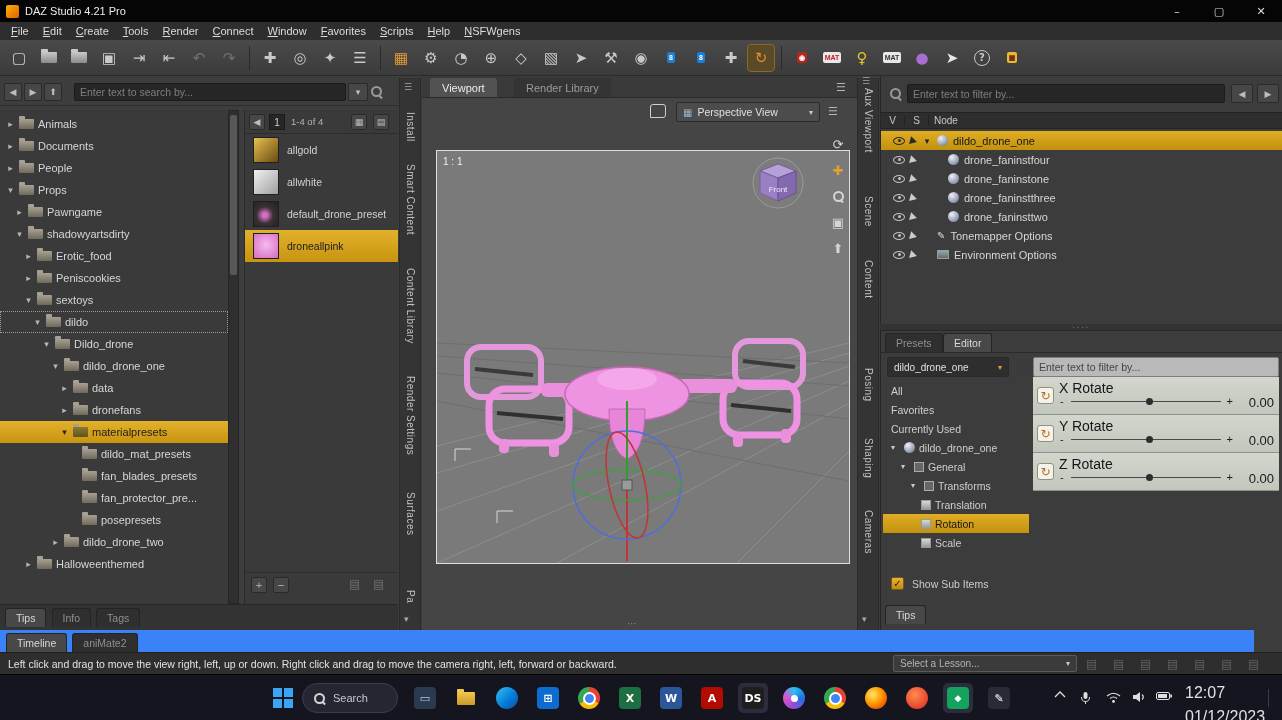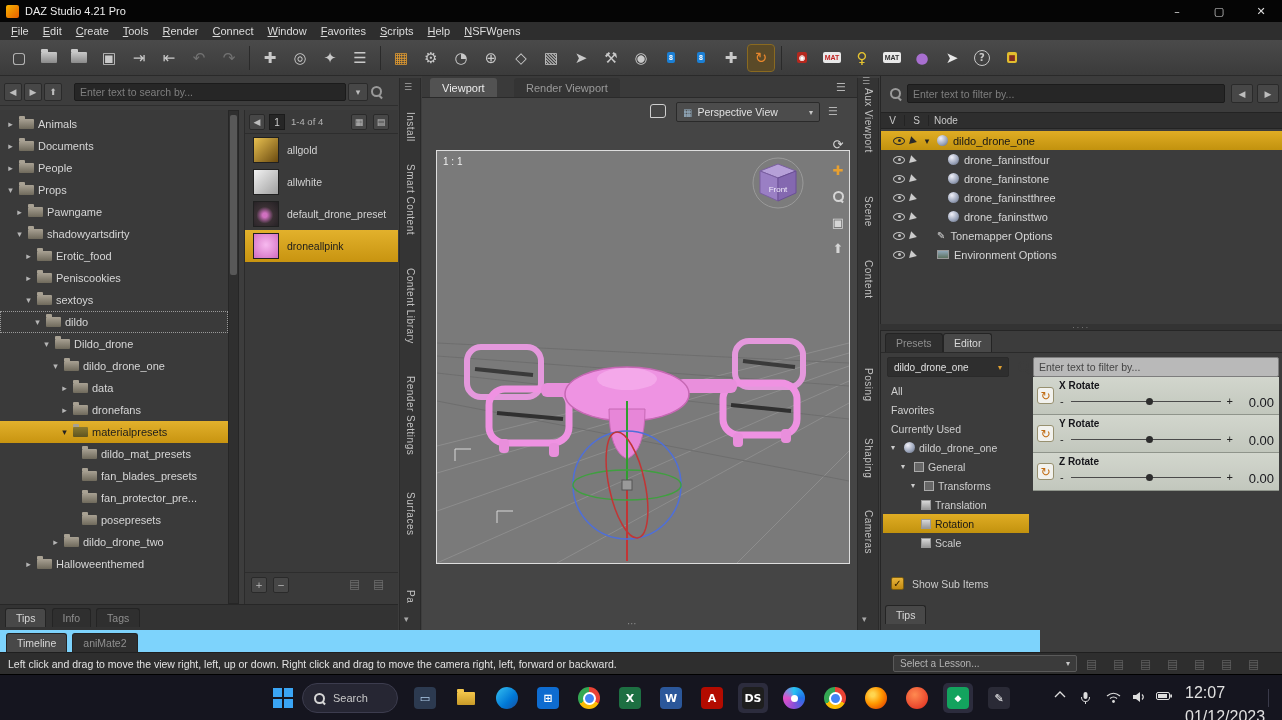--- a/index.html
+++ b/index.html
@@ -95,30 +95,30 @@
 .i-img{width:12px;height:9px;border:1px solid #999;background:linear-gradient(#8fa7b8,#5d7260);flex:none}
 .split{background:#333;display:flex;align-items:center;justify-content:center;color:#7e7e7e;font-size:9px;letter-spacing:2px}
 
 #params{left:880px;top:330px;width:402px;height:300px;background:#3c3c3c;border-left:1px solid #262626;border-top:1px solid #262626}
 .prow{height:19px;display:flex;align-items:center;gap:4px;font-size:10.5px;color:#cfcfcf;white-space:nowrap}
 .prow.sel{background:linear-gradient(#e0ad24,#c2920e);color:#161616}
 .pex{width:9px;font-size:8px;color:#cccccc;flex:none;font-family:"DejaVu Sans",sans-serif}
 .gicon{width:10px;height:10px;border:1px solid #aaa;background:#666;flex:none}
 .licon{width:10px;height:10px;border:1px solid #999;background:linear-gradient(#d8d8d8,#9a9a9a);flex:none}
 .pblock{position:relative;height:38px;background:linear-gradient(#d2d6cd,#c2c7bd);border-bottom:1px solid #8f948b}
-.pblock .plabel{position:absolute;left:26px;top:3px;font-size:10px;color:#15151a;font-weight:bold}
+.pblock .plabel{position:absolute;left:26px;top:3px;font-size:14px;color:#15151a;font-weight:normal}
 .pblock .picon{position:absolute;left:4px;top:10px;width:17px;height:17px;background:#f2f2ee;border:1px solid #97906f;border-radius:3px;display:flex;align-items:center;justify-content:center;color:#c06a10;font-size:12px;font-family:"DejaVu Sans",sans-serif}
 .pblock .minus{position:absolute;left:27px;top:18px;color:#222;font-size:11px}
 .pblock .track{position:absolute;left:38px;top:24px;right:58px;height:1px;background:#4a4a4a}
 .pblock .thumbdot{position:absolute;top:-3.5px;left:50%;width:7px;height:7px;border-radius:50%;background:#2d2d2d}
 .pblock .plus{position:absolute;right:46px;top:18px;color:#222;font-size:11px}
 .pblock .pval{position:absolute;right:5px;top:18px;width:38px;text-align:right;font-size:13px;color:#17171c}
 .cb{width:13px;height:13px;background:linear-gradient(#e8b33a,#c28a12);border:1px solid #7a5c10;border-radius:2px;display:flex;align-items:center;justify-content:center;color:#2a1c00;font-size:10px;font-family:"DejaVu Sans",sans-serif}
 
-#tlrow{left:0;top:630px;width:1040px;height:22px;background:#7dd3fc;padding:3px 8px 0 6px}
+#tlrow{left:0;top:630px;width:1254px;height:22px;background:#3b82f6;padding:3px 8px 0 6px}
 #statusbar{left:0;top:652px;width:1282px;height:22px;background:#2e2e2e;border-top:1px solid #1f1f1f;display:flex;align-items:center}
 #statusbar .msg{margin-left:8px;font-size:10.5px;color:#e2e2e2}
 .stico{position:absolute;top:4px;font-size:12px;color:#5f5f5f;font-family:"DejaVu Sans",sans-serif}
 
 #taskbar{left:0;top:674px;width:1282px;height:46px;background:#15151f;border-top:1px solid #000}
 .tba{position:absolute;top:8px;width:30px;height:30px;border-radius:5px;display:flex;align-items:center;justify-content:center}
 .tba.active{background:#2c2c3d}
 .tico{position:relative;width:22px;height:22px;border-radius:4px;display:flex;align-items:center;justify-content:center;font-size:11px;font-weight:bold;color:#fff;font-family:"DejaVu Sans",sans-serif}
 .k-edge{border-radius:50%;background:linear-gradient(135deg,#35c1f1,#0078d7 60%,#1b4f9c)}
 .k-chrome{border-radius:50%;background:conic-gradient(#ea4335 0 33%,#fbbc05 33% 66%,#34a853 66% 100%)}
@@ -431,21 +431,21 @@
     <div class="vtab" style="top: 86px;">Smart Content</div>
     <div class="vtab" style="top: 190px;">Content Library</div>
     <div class="vtab" style="top: 298px;">Render Settings</div>
     <div class="vtab" style="top: 414px;">Surfaces</div>
     <div class="vtab" style="top: 512px;">Pa</div>
   </div>
 
 <div id="vp" class="ab">
   <div style="position:absolute;left:0;top:0;width:436px;height:22px;background:#3a3a3a;border-bottom:1px solid #2a2a2a"></div>
   <div class="vptab" style="left:8px;background:#525252;color:#ececec">Viewport</div>
-  <div class="vptab" style="left:92px;background:#343434;color:#9a9a9a">Render Viewport</div>
+  <div class="vptab" style="left:92px;background:#343434;color:#9a9a9a">Render Library</div>
   <div class="ab ic" style="left:414px;top:5px;font-size:11px;color:#b5b5b5">☰</div>
 
   <div class="ab" style="left:228px;top:28px;width:16px;height:14px;border:1.5px solid #cfcfcf;border-radius:3px 3px 3px 0"></div>
   <div class="dd ab" style="left:254px;top:26px;width:144px;height:20px">
     <span class="ic" style="font-size:10px;color:#9ab4c8">▦</span>
     <span>Perspective View</span>
     <span class="da">▾</span>
   </div>
   <div class="ab ic" style="left:406px;top:29px;font-size:11px;color:#b5b5b5">☰</div>
 

